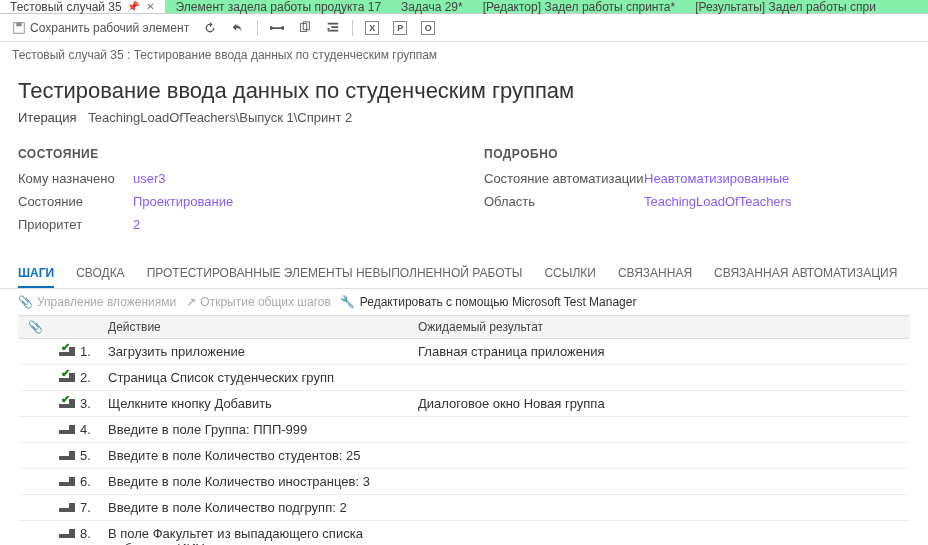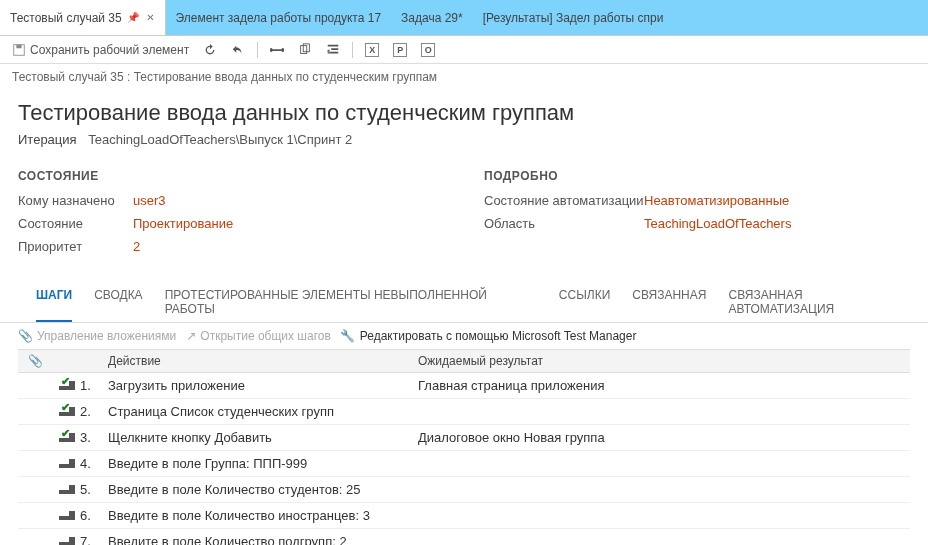--- a/index.html
+++ b/index.html
@@ -1,40 +1,40 @@
 <!DOCTYPE html>
 <html><head>
 <meta charset="utf-8">
 <style>
   * { box-sizing: border-box; margin: 0; padding: 0; }
   body { font-family: "Segoe UI", Tahoma, sans-serif; font-size: 12px; color: #333; background: #fff; width: 928px; }
-  .tabs { display: flex; background: #7dd3fc; border-bottom: 1px solid #ccc; height: 36px; }
+  .tabs { display: flex; background: #86efac; border-bottom: 1px solid #ccc; height: 14px; }
   .tab { padding: 3px 10px; font-size: 12px; color: #444; cursor: pointer; white-space: nowrap; display: flex; align-items: center; }
   .tab.active { background: #fff; border-right: 1px solid #ccc; }
   .tab .pin, .tab .close { margin-left: 6px; font-size: 10px; color: #777; }
   .toolbar { display: flex; align-items: center; padding: 4px 8px; gap: 6px; border-bottom: 1px solid #ddd; height: 28px; }
   .tb-btn { display: inline-flex; align-items: center; font-size: 12px; color: #555; cursor: pointer; padding: 2px 4px; }
   .tb-btn svg { width: 14px; height: 14px; }
   .tb-sep { width: 1px; height: 16px; background: #ccc; margin: 0 2px; }
   .tb-box { display: inline-block; border: 1px solid #888; width: 14px; height: 14px; text-align: center; line-height: 12px; font-size: 9px; font-weight: bold; color: #555; }
   .breadcrumb { padding: 6px 12px; font-size: 12px; color: #666; }
   .content { padding: 0 18px; }
   .title { font-size: 22px; font-weight: 300; color: #333; margin-top: 10px; }
   .iter-row { margin-top: 6px; font-size: 13px; color: #555; }
   .iter-row .lbl { margin-right: 8px; color: #444; text-align: center; }
   .sections { display: flex; margin-top: 22px; gap: 40px; }
   .sec { flex: 1; }
   .sec-h { font-size: 12px; font-weight: bold; color: #555; letter-spacing: 0.5px; margin-bottom: 10px; }
   .field-row { display: flex; margin-bottom: 8px; font-size: 13px; }
   .field-row .flabel { width: 115px; color: #555; }
-  .field-row .fval { color: #c2410c; }
+  .field-row .fval { color: #8b5cf6; }
   .sec.right .field-row .flabel { width: 160px; }
   .subtabs { display: flex; gap: 22px; margin-top: 20px; padding: 0 18px; border-bottom: 1px solid #ddd; }
   .subtab { padding: 6px 0; font-size: 12px; color: #666; cursor: pointer; }
-  .subtab.active { color: #106ebe; border-bottom: 2px solid #106ebe; font-weight: 600; margin-left: 18px; }
+  .subtab.active { color: #106ebe; border-bottom: 2px solid #106ebe; font-weight: 600; }
   .toolbar2 { display: flex; align-items: center; gap: 10px; padding: 6px 18px; font-size: 12px; color: #777; }
   .tb2-btn { display: flex; align-items: center; gap: 4px; cursor: pointer; }
   .tb2-btn.disabled { color: #aaa; }
   .tb2-btn.link { color: #333; }
   .grid { margin: 0 18px; border-top: 1px solid #ddd; }
   .grid-head { display: flex; background: #f4f4f4; border-bottom: 1px solid #ddd; font-size: 12px; color: #444; }
   .col-attach { width: 36px; text-align: center; padding: 4px 0; }
   .col-icon { width: 26px; padding: 4px 0; text-align: center; }
   .col-num { width: 22px; padding: 4px 0; }
   .col-action { width: 310px; padding: 4px 6px; }
@@ -58,20 +58,23 @@
     <span class="pin">📌</span>
     <span class="close">✕</span>
   </div>
   <div class="tab">
       <span>Элемент задела работы продукта 17</span>
     </div>
   <div class="tab">
       <span>Задача 29*</span>
     </div>
   <div class="tab">
+      <span>[Редактор] Задел работы спринта*</span>
+    </div>
+  <div class="tab">
       <span>[Результаты] Задел работы спри</span>
     </div>
 </div>
 
 <div class="toolbar">
   <span class="tb-btn">
     <svg viewBox="0 0 16 16">
         <rect x="2" y="2" width="12" height="12" fill="none" stroke="#888"></rect>
         <rect x="5" y="2" width="6" height="4" fill="#888"></rect>
       </svg>

